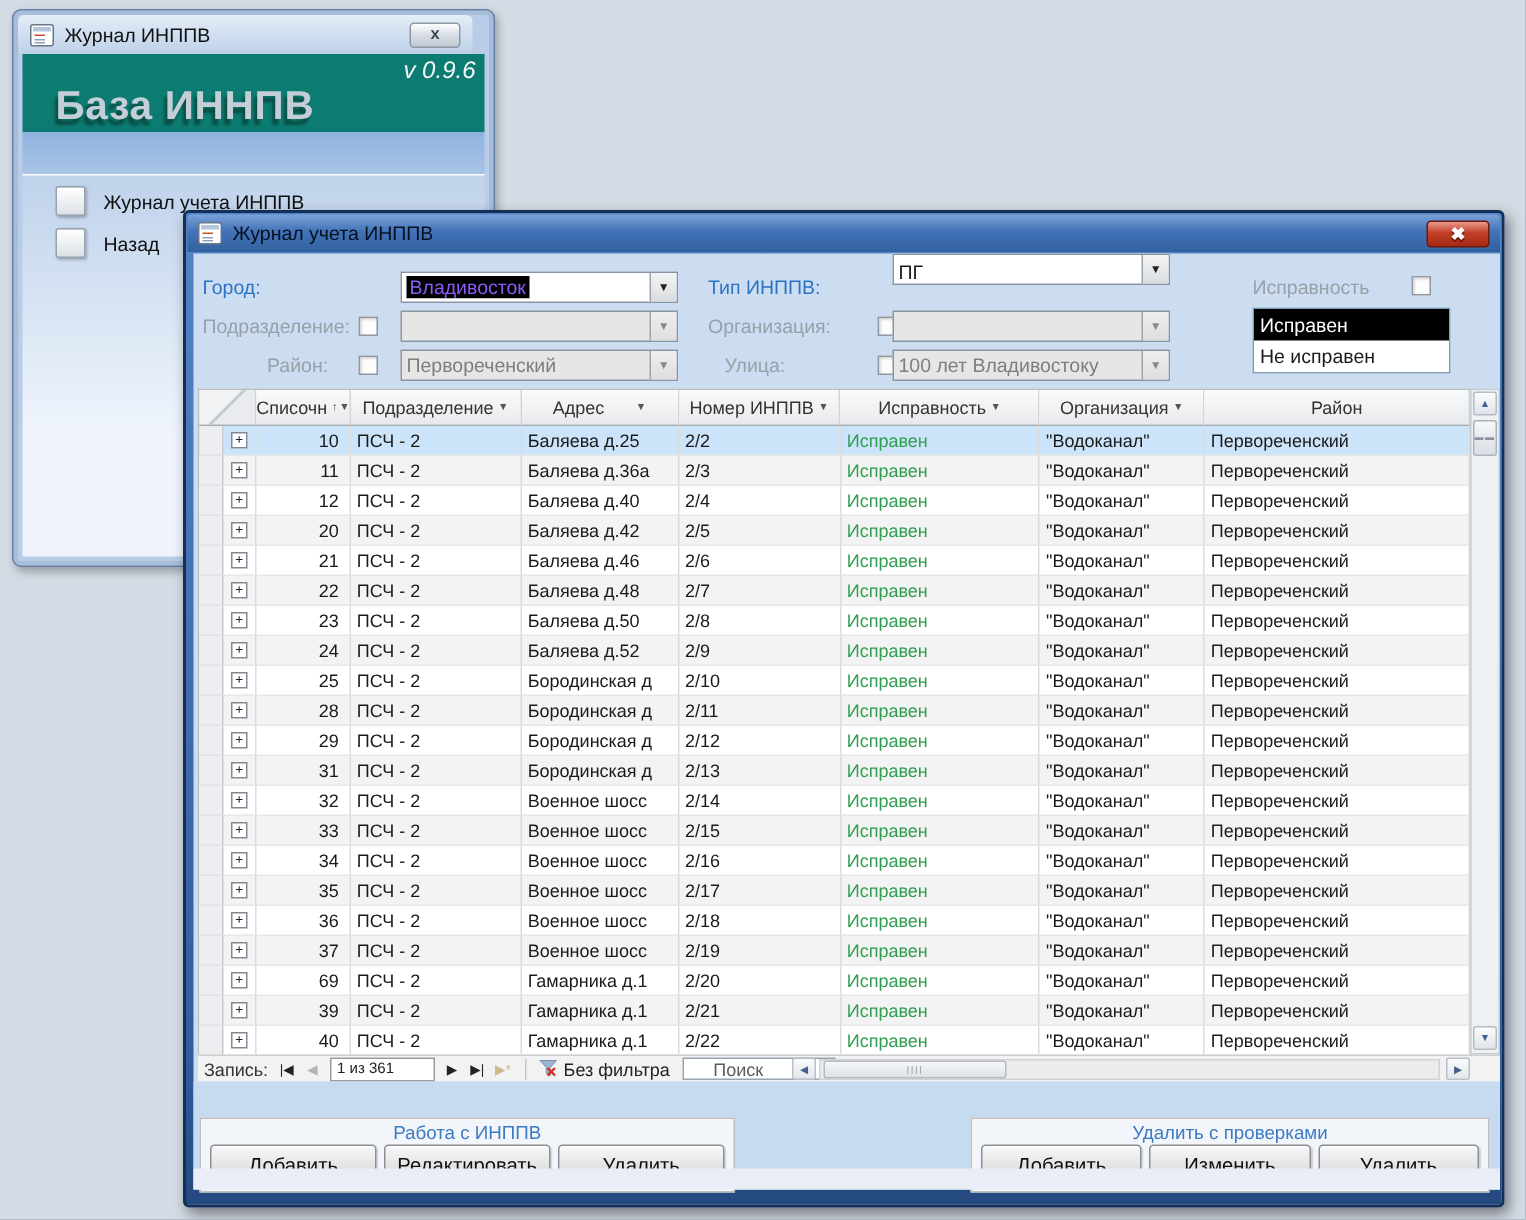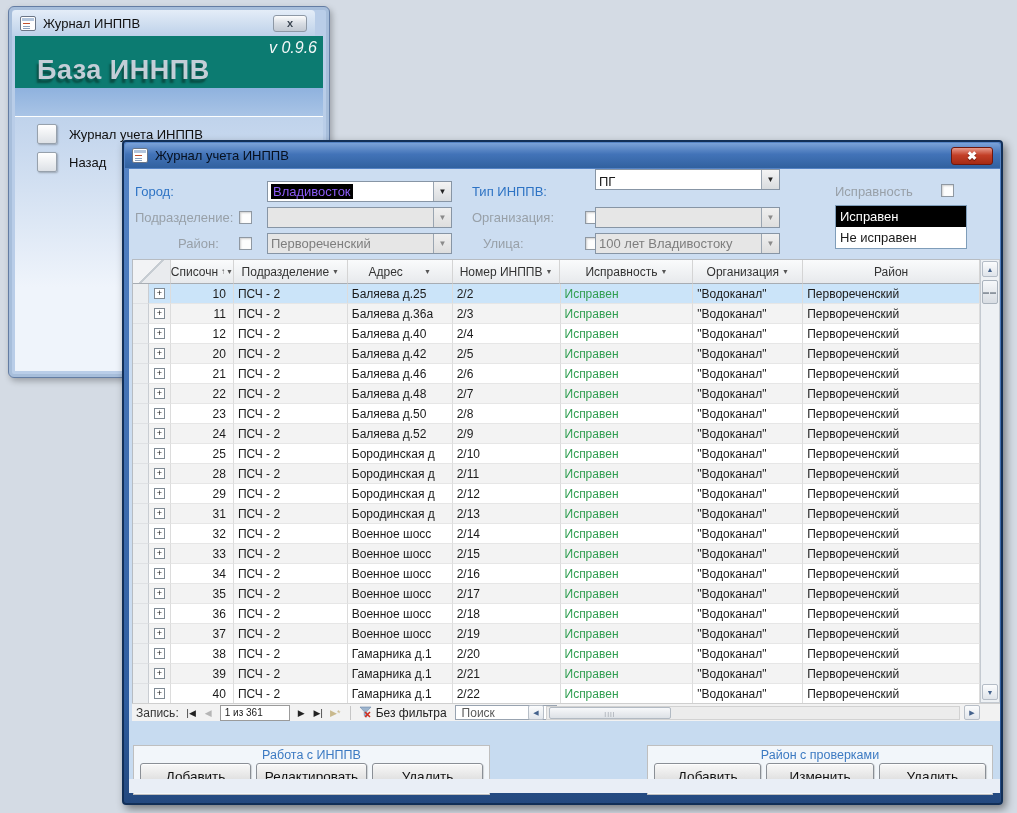--- a/index.html
+++ b/index.html
@@ -148,21 +148,21 @@
     background:#f2f2f2; border-top:1px solid #cfcfcf; display:flex; align-items:center;
     font-size:12px; color:#222; }
   .nav-lbl { margin-left:4px; margin-right:4px; color:#333; }
   .nav-btn { width:17px; height:15px; display:flex; align-items:center; justify-content:center;
     font-size:9px; color:#222; cursor:pointer; }
   .nav-btn.dis { color:#b5b5b5; cursor:default; }
   .nav-btn.new { color:#c9b98d; }
   #recbox { width:70px; height:16px; background:#fff; border:1px solid #9b9b9b;
     font-size:10px; display:flex; align-items:center; padding-left:4px; margin:0 3px; }
   .nav-sep { width:1px; height:14px; background:#c6c6c6; margin:0 6px; }
-  #searchbox { width:102px; height:15px; border:1px solid #98a3b0; font-size:12px; padding:0 6px;
+  #searchbox { width:102px; height:15px; border:1px solid #98a3b0; font-size:12px; padding:0 20px;
     font-family:"Liberation Sans",sans-serif; }
   #searchbox::placeholder { color:#5a5a5a; opacity:1; }
   .hs-btn { position:absolute; top:1px; width:16px; height:15px;
     background:linear-gradient(#fbfcfd,#e2e6eb); border:1px solid #b7bec7; border-radius:2px;
     display:flex; align-items:center; justify-content:center; font-size:7px; color:#44628c; cursor:pointer; }
   #htrack { position:absolute; left:414px; top:2px; width:414px; height:14px;
     background:#ececec; border:1px solid #d2d2d2; }
   #hthumb { position:absolute; left:2px; top:0; width:122px; height:12px;
     background:linear-gradient(#f7f8fa,#dde1e6); border:1px solid #b2bac3; border-radius:2px;
     display:flex; align-items:center; justify-content:center; cursor:grab; }
@@ -537,21 +537,21 @@
               <div class="tcell w3">2/19</div>
               <div class="tcell w4 status">Исправен</div>
               <div class="tcell w5">"Водоканал"</div>
               <div class="tcell w6">Первореченский</div>
             </div>
             <div class="trow">
               <div class="csel"></div>
               <div class="cexp">
                 <span class="plusbox">+</span>
               </div>
-              <div class="tcell w0 num">38</div>
+              <div class="tcell w0 num">69</div>
               <div class="tcell w1">ПСЧ - 2</div>
               <div class="tcell w2">Гамарника д.1</div>
               <div class="tcell w3">2/20</div>
               <div class="tcell w4 status">Исправен</div>
               <div class="tcell w5">"Водоканал"</div>
               <div class="tcell w6">Первореченский</div>
             </div>
             <div class="trow alt">
               <div class="csel"></div>
               <div class="cexp">
@@ -618,21 +618,21 @@
       <div id="footer">
         <div class="panel" id="panel-left">
           <div class="ptitle">Работа с ИНППВ</div>
           <div class="btnrow">
             <button class="pbtn">Добавить</button>
             <button class="pbtn">Редактировать</button>
             <button class="pbtn">Удалить</button>
           </div>
         </div>
         <div class="panel" id="panel-right">
-          <div class="ptitle">Район с проверками</div>
+          <div class="ptitle">Удалить с проверками</div>
           <div class="btnrow">
             <button class="pbtn">Добавить</button>
             <button class="pbtn">Изменить</button>
             <button class="pbtn">Удалить</button>
           </div>
         </div>
         <div class="strip"></div>
       </div>
 
     </div>

